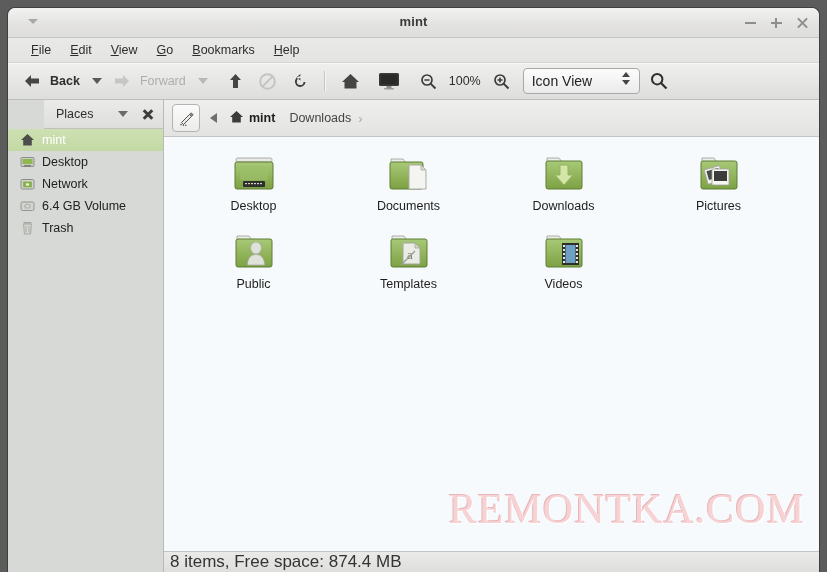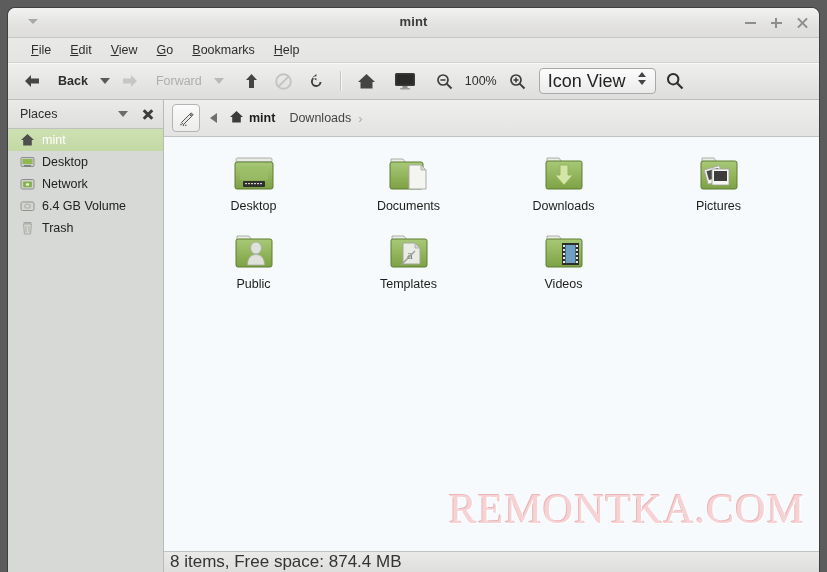--- a/index.html
+++ b/index.html
@@ -62,57 +62,58 @@
   }
   .menu-item .acc{text-decoration:underline;}
 
   
   .toolbar{
     height:36px;flex:0 0 36px;display:flex;align-items:center;padding:0 10px;
     background:linear-gradient(to bottom,#efefee 0%,#e6e6e4 50%,#dededc 100%);
     border-bottom:1px solid #bdbdbb;
     box-shadow:inset 0 1px 0 #f8f8f7;
   }
-  .tb-btn{display:flex;align-items:center;gap:18px;padding:3px 6px;cursor:default;}
+  .tb-btn{display:flex;align-items:center;gap:10px;padding:3px 6px;cursor:default;}
   .tb-label{font-size:12.5px;color:#2e2e2c;font-weight:bold;}
   .tb-label.dis{color:#aeaeac;font-weight:normal;}
   .tb-caret{width:0;height:0;border-left:5px solid transparent;border-right:5px solid transparent;border-top:6px solid #5a5a58;margin:0 6px;}
   .tb-caret.dis{border-top-color:#b9b9b7;}
   .tb-sep{width:1px;height:20px;background:#c6c6c4;margin:0 7px;box-shadow:1px 0 0 #f6f6f5;}
   .tb-spacer{width:6px;}
   .tb-icon{display:flex;align-items:center;justify-content:center;cursor:default;}
   .zoom-pct{font-size:12.5px;color:#2e2e2c;margin:0 7px;}
 
   
   .view-combo{
     position:relative;width:115px;height:24px;margin-left:8px;
     background:linear-gradient(to bottom,#fdfdfd,#eaeaea);
     border:1px solid #a9a9a7;border-radius:4px;
     box-shadow:0 1px 0 #fafafa inset;
     display:flex;align-items:center;
   }
-  .view-combo span{font-size:18px;color:#232321;padding-left:8px;}
+  .view-combo span{font-size:14px;color:#232321;padding-left:8px;}
   .spinner{position:absolute;right:9px;top:3px;display:flex;flex-direction:column;gap:3px;}
   .sp-up{width:0;height:0;border-left:4px solid transparent;border-right:4px solid transparent;border-bottom:5px solid #454543;}
   .sp-dn{width:0;height:0;border-left:4px solid transparent;border-right:4px solid transparent;border-top:5px solid #454543;}
 
   
   .body{flex:1 1 auto;display:flex;min-height:0;}
 
   
   .sidebar{
     width:155px;flex:0 0 155px;display:flex;flex-direction:column;
     background:#d7d9d7;
     border-right:1px solid #b9bbb9;
   }
   .places-head{
     height:28px;flex:0 0 28px;display:flex;align-items:center;
     padding:0 9px 0 12px;
     background:linear-gradient(to bottom,#eaeae9,#dededd);
     border-bottom:1px solid #bfc1bf;
+    margin-left:36px;
   }
   .places-title{font-size:12.5px;color:#2e2e2c;flex:1;}
   .ph-caret{width:0;height:0;border-left:5px solid transparent;border-right:5px solid transparent;border-top:6px solid #6b6b69;margin-right:14px;cursor:default;}
   .ph-close{position:relative;width:12px;height:12px;cursor:default;}
   .ph-close:before,.ph-close:after{content:"";position:absolute;left:0;top:5px;width:12px;height:3px;background:#3c3c3a;}
   .ph-close:before{transform:rotate(45deg);}
   .ph-close:after{transform:rotate(-45deg);}
 
   .places-list{flex:1;padding-top:0;background:#d7d9d7;}
   .place{

